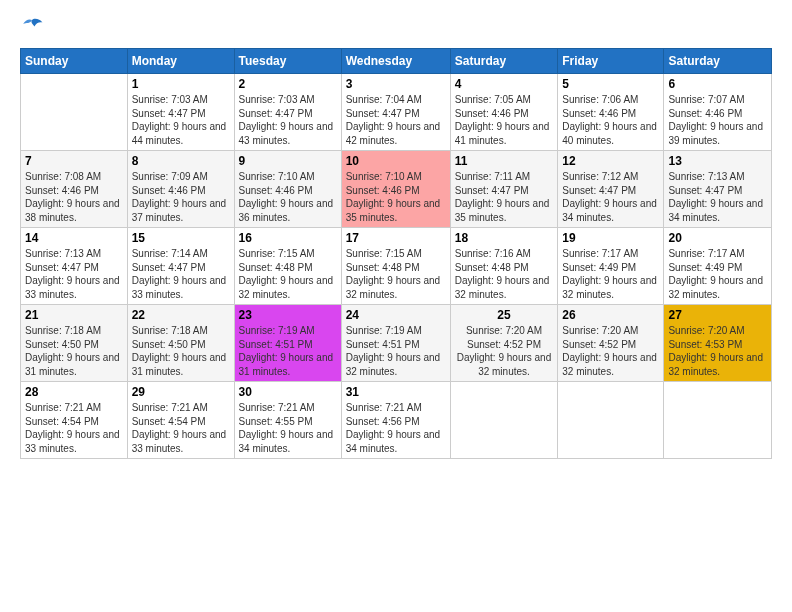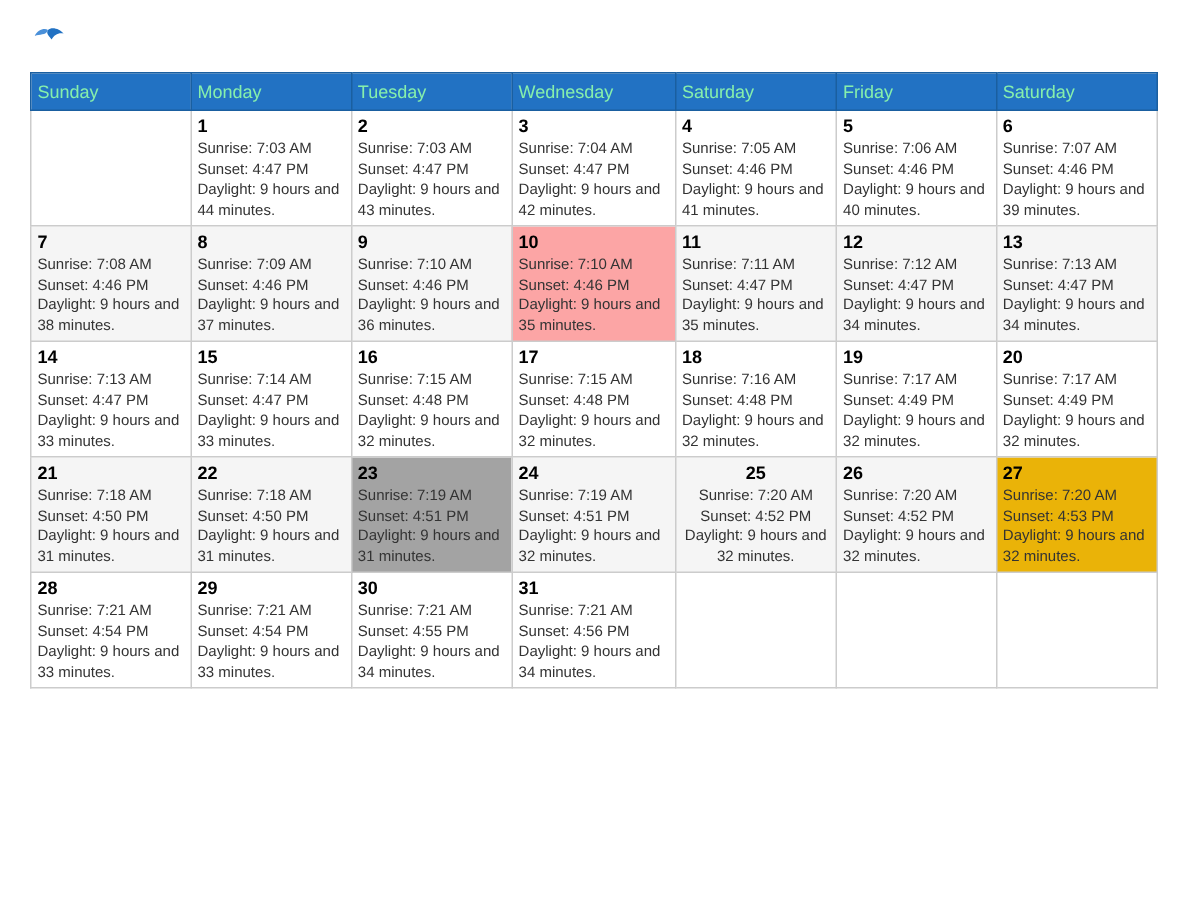--- a/index.html
+++ b/index.html
@@ -51,25 +51,25 @@
       margin-top: 2px;
     }
     .calendar {
       width: 100%;
       border-collapse: collapse;
       margin-top: 4px;
       font-size: 11px;
     }
     .calendar thead th {
       background-color: #2272c3;
-      color: #86efac;
+      color: #ffffff;
       padding: 5px 4px;
       text-align: left;
       font-size: 12px;
-      font-weight: normal;
+      font-weight: bold;
       border: 1px solid #1a5fa0;
     }
     .calendar tbody td {
       vertical-align: top;
       border: 1px solid #ccc;
       padding: 3px 4px;
       width: 113px;
       min-height: 80px;
       background: #fff;
     }
@@ -214,21 +214,21 @@
         </tr>
         <tr>
           <td style="background: rgb(245, 245, 245);">
             <span class="day-number">21</span>
             <div class="day-info">Sunrise: 7:18 AM<br>Sunset: 4:50 PM<br>Daylight: 9 hours and 31 minutes.</div>
           </td>
           <td style="background: rgb(245, 245, 245);">
             <span class="day-number">22</span>
             <div class="day-info">Sunrise: 7:18 AM<br>Sunset: 4:50 PM<br>Daylight: 9 hours and 31 minutes.</div>
           </td>
-          <td style="background: #a3a3a3;">
+          <td style="background: #d946ef;">
             <span class="day-number">23</span>
             <div class="day-info">Sunrise: 7:19 AM<br>Sunset: 4:51 PM<br>Daylight: 9 hours and 31 minutes.</div>
           </td>
           <td style="background: rgb(245, 245, 245);">
             <span class="day-number">24</span>
             <div class="day-info">Sunrise: 7:19 AM<br>Sunset: 4:51 PM<br>Daylight: 9 hours and 32 minutes.</div>
           </td>
           <td style="background: rgb(245, 245, 245); text-align: center;">
             <span class="day-number">25</span>
             <div class="day-info">Sunrise: 7:20 AM<br>Sunset: 4:52 PM<br>Daylight: 9 hours and 32 minutes.</div>

